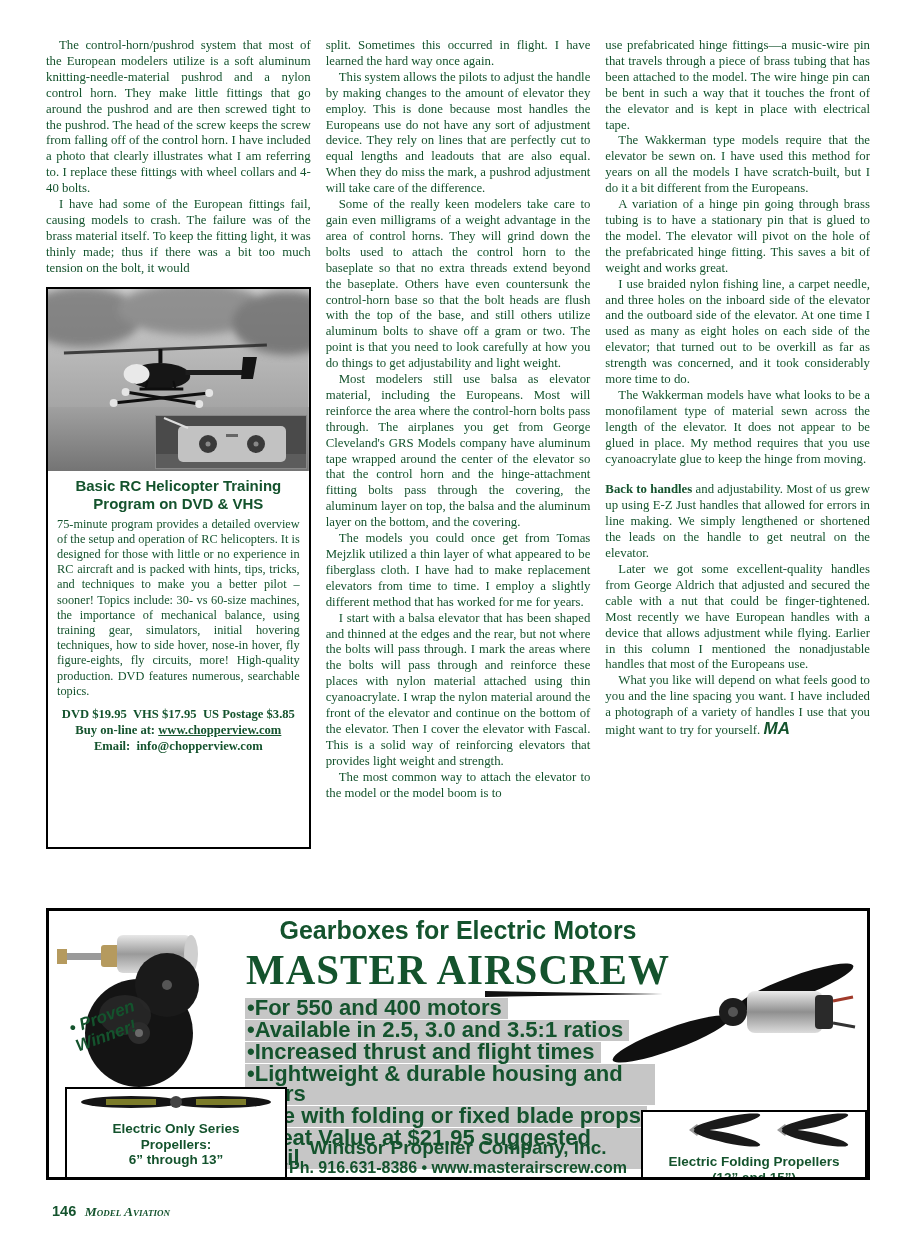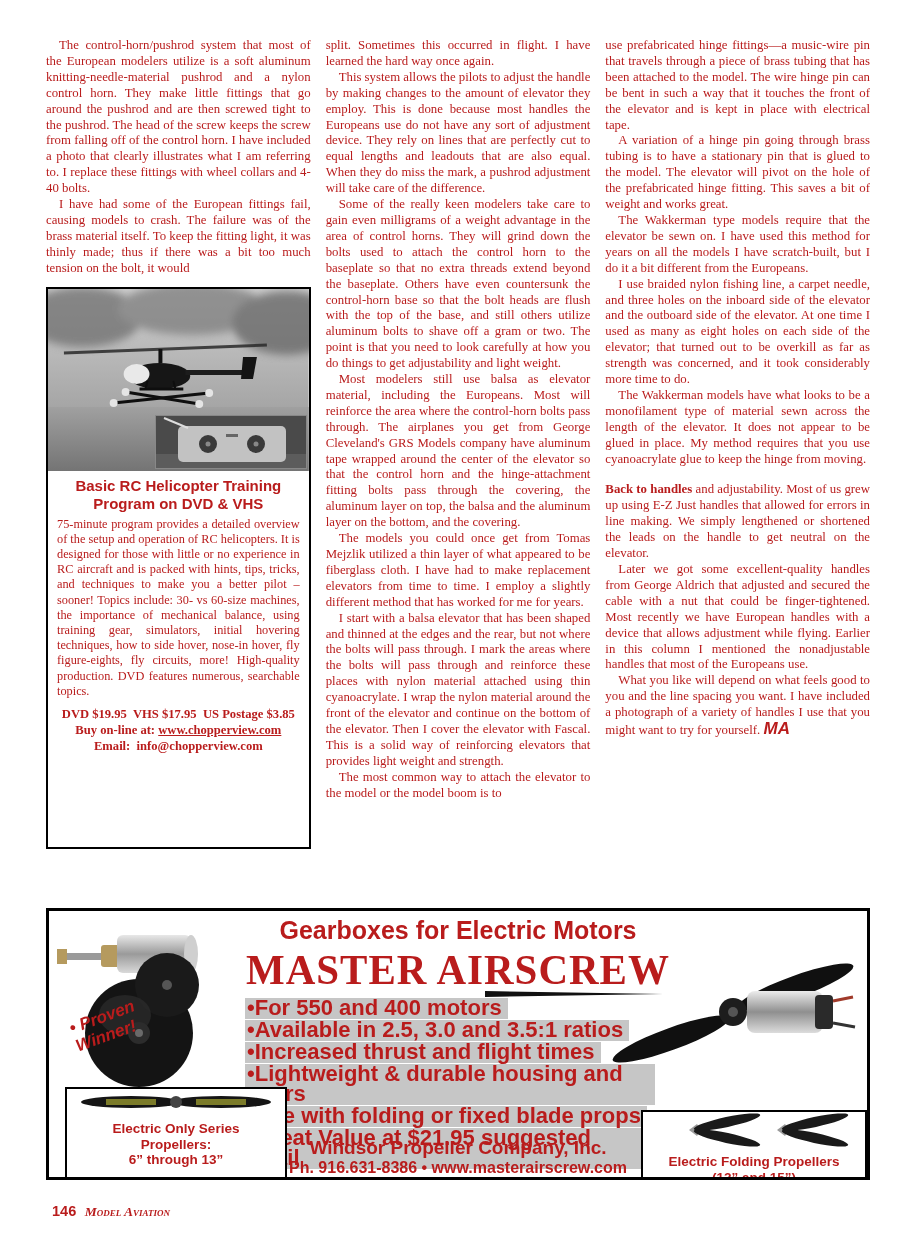--- a/index.html
+++ b/index.html
@@ -1,16 +1,16 @@
 <!DOCTYPE html>
 <html><head>
 <meta charset="utf-8">
 <style>
   html,body{margin:0;padding:0;background:#fff;}
-  .page{position:relative;width:916px;height:1245px;background:#fff;color:#b91c1c;
+  .page{position:relative;width:916px;height:1245px;background:#fff;color:#14532d;
         font-family:"Liberation Serif",serif;overflow:hidden;}
   
   .columns{position:absolute;top:38px;left:46px;width:824px;height:870px;
            display:flex;gap:15px;overflow:hidden;}
   .col{width:265px;font-size:12.8px;line-height:15.9px;}
   .col p{margin:0;text-align:justify;}
   .indent{text-indent:13px;}
   .gap-top{margin-top:15px !important;}
   .ma{font-family:"Liberation Sans",sans-serif;font-style:italic;font-weight:bold;font-size:17px;}
   
@@ -139,22 +139,22 @@
       <p class="indent">This system allows the pilots to adjust the handle by making changes to the amount of elevator they employ. This is done because most handles the Europeans use do not have any sort of adjustment device. They rely on lines that are perfectly cut to equal lengths and leadouts that are also equal. When they do miss the mark, a pushrod adjustment will take care of the difference.</p>
       <p class="indent">Some of the really keen modelers take care to gain even milligrams of a weight advantage in the area of control horns. They will grind down the bolts used to attach the control horn to the baseplate so that no extra threads extend beyond the baseplate. Others have even countersunk the control-horn base so that the bolt heads are flush with the top of the base, and still others utilize aluminum bolts to shave off a gram or two. The point is that you need to look carefully at how you do things to get adjustability and light weight.</p>
       <p class="indent">Most modelers still use balsa as elevator material, including the Europeans. Most will reinforce the area where the control-horn bolts pass through. The airplanes you get from George Cleveland's GRS Models company have aluminum tape wrapped around the center of the elevator so that the control horn and the hinge-attachment fitting bolts pass through the covering, the aluminum layer on top, the balsa and the aluminum layer on the bottom, and the covering.</p>
       <p class="indent">The models you could once get from Tomas Mejzlik utilized a thin layer of what appeared to be fiberglass cloth. I have had to make replacement elevators from time to time. I employ a slightly different method that has worked for me for years.</p>
       <p class="indent">I start with a balsa elevator that has been shaped and thinned at the edges and the rear, but not where the bolts will pass through. I mark the areas where the bolts will pass through and reinforce these places with nylon material attached using thin cyanoacrylate. I wrap the nylon material around the front of the elevator and continue on the bottom of the elevator. Then I cover the elevator with Fascal. This is a solid way of reinforcing elevators that provides light weight and strength.</p>
       <p class="indent">The most common way to attach the elevator to the model or the model boom is to</p>
     </div>
 
     <div class="col">
       <p>use prefabricated hinge fittings—a music-wire pin that travels through a piece of brass tubing that has been attached to the model. The wire hinge pin can be bent in such a way that it touches the front of the elevator and is kept in place with electrical tape.</p>
+      <p class="indent">The Wakkerman type models require that the elevator be sewn on. I have used this method for years on all the models I have scratch-built, but I do it a bit different from the Europeans.</p>
       <p class="indent">A variation of a hinge pin going through brass tubing is to have a stationary pin that is glued to the model. The elevator will pivot on the hole of the prefabricated hinge fitting. This saves a bit of weight and works great.</p>
-      <p class="indent">The Wakkerman type models require that the elevator be sewn on. I have used this method for years on all the models I have scratch-built, but I do it a bit different from the Europeans.</p>
       <p class="indent">I use braided nylon fishing line, a carpet needle, and three holes on the inboard side of the elevator and the outboard side of the elevator. At one time I used as many as eight holes on each side of the elevator; that turned out to be overkill as far as strength was concerned, and it took considerably more time to do.</p>
       <p class="indent">The Wakkerman models have what looks to be a monofilament type of material sewn across the length of the elevator. It does not appear to be glued in place. My method requires that you use cyanoacrylate glue to keep the hinge from moving.</p>
       <p class="gap-top"><b>Back to handles</b><span> and adjustability. Most of us grew up using E-Z Just handles that allowed for errors in line making. We simply lengthened or shortened the leads on the handle to get neutral on the elevator.</span></p>
       <p class="indent">Later we got some excellent-quality handles from George Aldrich that adjusted and secured the cable with a nut that could be finger-tightened. Most recently we have European handles with a device that allows adjustment while flying. Earlier in this column I mentioned the nonadjustable handles that most of the Europeans use.</p>
       <p class="indent"><span>What you like will depend on what feels good to you and the line spacing you want. I have included a photograph of a variety of handles I use that you might want to try for yourself.</span> <span class="ma">MA</span></p>
     </div>
   </div>
 
   <div class="bottom-ad">
     <div class="headline">Gearboxes for Electric Motors</div>

